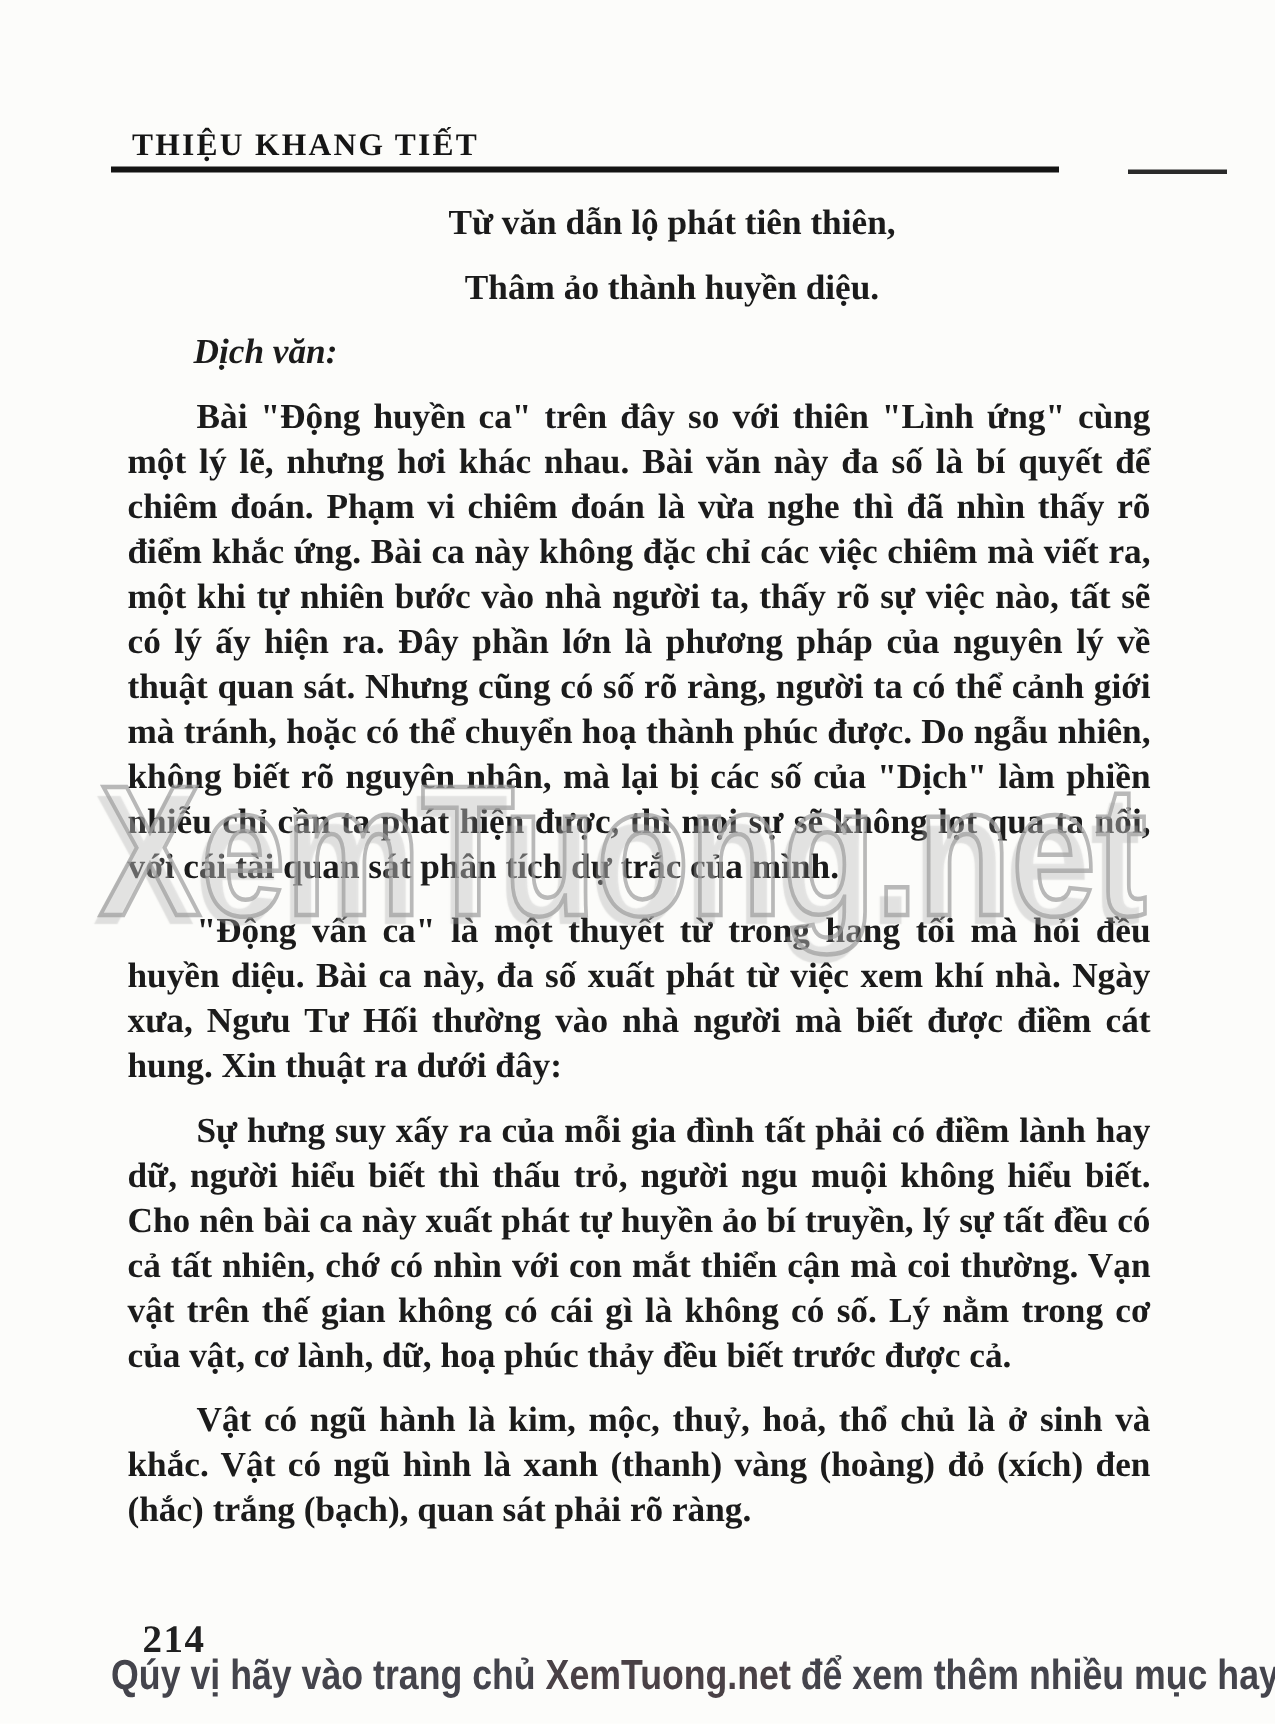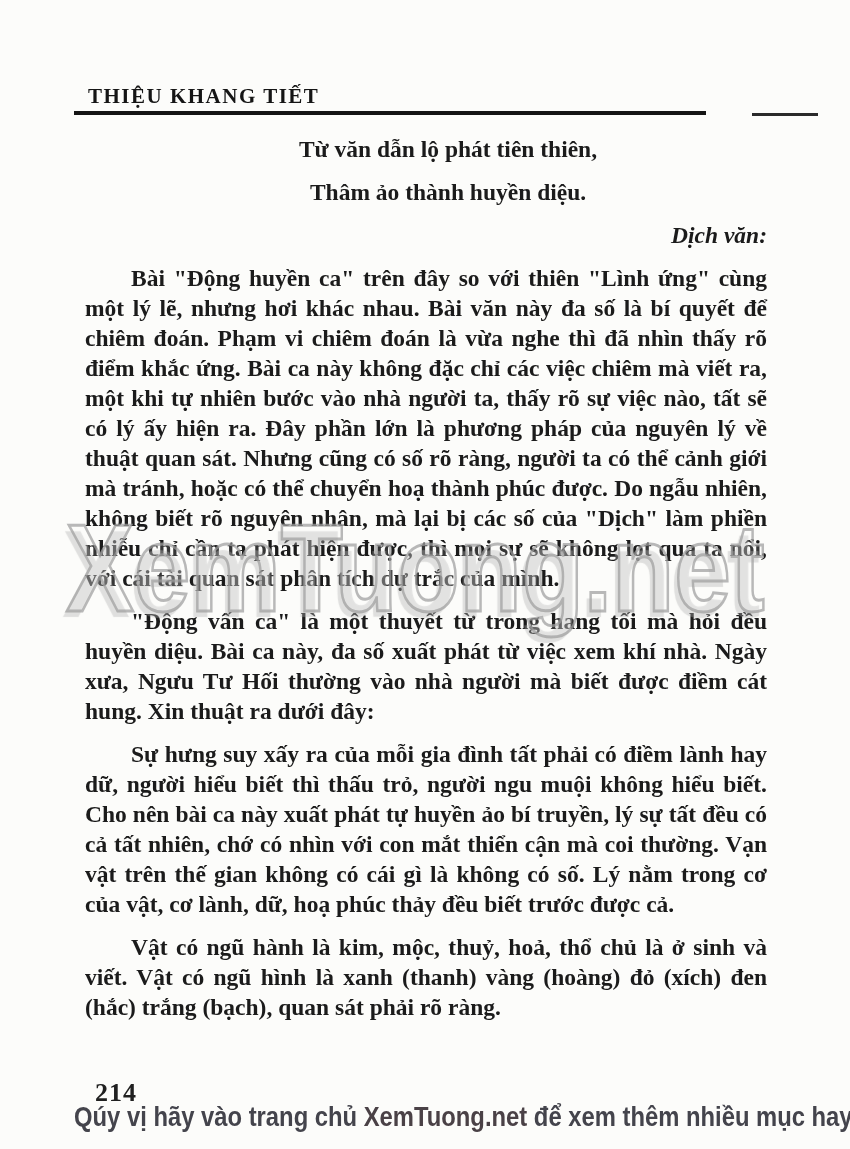--- a/index.html
+++ b/index.html
@@ -38,21 +38,21 @@
   .poem-line {
     margin:0 0 0 44px;
     line-height:43px;
     text-align:center;
   }
   .section-label {
     margin:0 0 6px 44px;
     line-height:43px;
     font-style:italic;
     font-weight:bold;
-    text-align:right;
+    text-align:left;
   }
   .para {
     margin:0 0 13px 0;
     text-indent:46px;
   }
   
   .watermark {
     position:absolute; left:66px; top:506px;
     font-family:"Liberation Sans", sans-serif;
     font-weight:bold;
@@ -98,21 +98,21 @@
   <div class="rule-short"></div>
 
   <div class="content">
     <p class="poem-line">Từ văn dẫn lộ phát tiên thiên,</p>
     <p class="poem-line">Thâm ảo thành huyền diệu.</p>
     <p class="section-label">Dịch văn:</p>
 
     <p class="para">Bài "Động huyền ca" trên đây so với thiên "Lình ứng" cùng một lý lẽ, nhưng hơi khác nhau. Bài văn này đa số là bí quyết để chiêm đoán. Phạm vi chiêm đoán là vừa nghe thì đã nhìn thấy rõ điểm khắc ứng. Bài ca này không đặc chỉ các việc chiêm mà viết ra, một khi tự nhiên bước vào nhà người ta, thấy rõ sự việc nào, tất sẽ có lý ấy hiện ra. Đây phần lớn là phương pháp của nguyên lý về thuật quan sát. Nhưng cũng có số rõ ràng, người ta có thể cảnh giới mà tránh, hoặc có thể chuyển hoạ thành phúc được. Do ngẫu nhiên, không biết rõ nguyên nhân, mà lại bị các số của "Dịch" làm phiền nhiễu chỉ cần ta phát hiện được, thì mọi sự sẽ không lọt qua ta nổi, với cái tài quan sát phân tích dự trắc của mình.</p>
     <p class="para">"Động vấn ca" là một thuyết từ trong hang tối mà hỏi đều huyền diệu. Bài ca này, đa số xuất phát từ việc xem khí nhà. Ngày xưa, Ngưu Tư Hối thường vào nhà người mà biết được điềm cát hung. Xin thuật ra dưới đây:</p>
     <p class="para">Sự hưng suy xấy ra của mỗi gia đình tất phải có điềm lành hay dữ, người hiểu biết thì thấu trỏ, người ngu muội không hiểu biết. Cho nên bài ca này xuất phát tự huyền ảo bí truyền, lý sự tất đều có cả tất nhiên, chớ có nhìn với con mắt thiển cận mà coi thường. Vạn vật trên thế gian không có cái gì là không có số. Lý nằm trong cơ của vật, cơ lành, dữ, hoạ phúc thảy đều biết trước được cả.</p>
-    <p class="para">Vật có ngũ hành là kim, mộc, thuỷ, hoả, thổ chủ là ở sinh và viết. Vật có ngũ hình là xanh (thanh) vàng (hoàng) đỏ (xích) đen (hắc) trắng (bạch), quan sát phải rõ ràng.</p>
+    <p class="para">Vật có ngũ hành là kim, mộc, thuỷ, hoả, thổ chủ là ở sinh và khắc. Vật có ngũ hình là xanh (thanh) vàng (hoàng) đỏ (xích) đen (hắc) trắng (bạch), quan sát phải rõ ràng.</p>
   </div>
 
   <div class="watermark">XemTuong.net</div>
 
   <div class="page-number">214</div>
 
   <div class="footer-note">
     <span class="footer-inner">
       <span>Qúy vị hãy vào trang chủ </span><span class="footer-site">XemTuong.net</span><span> để xem thêm nhiều mục hay khác</span>
     </span>

